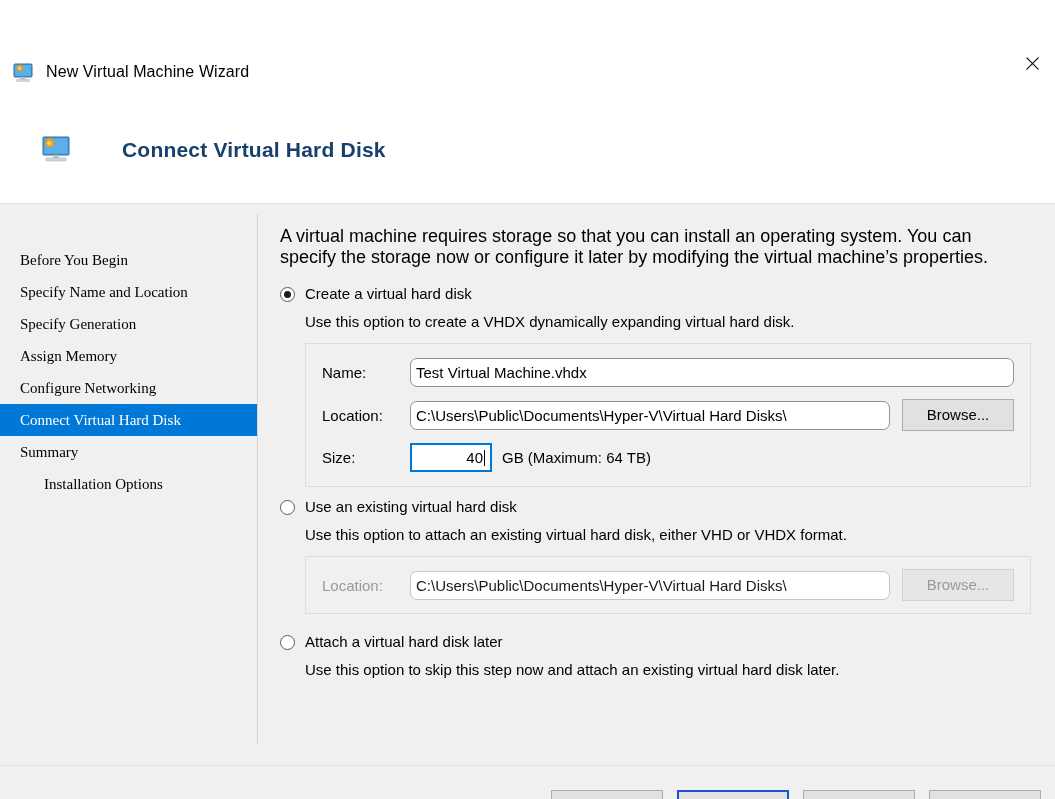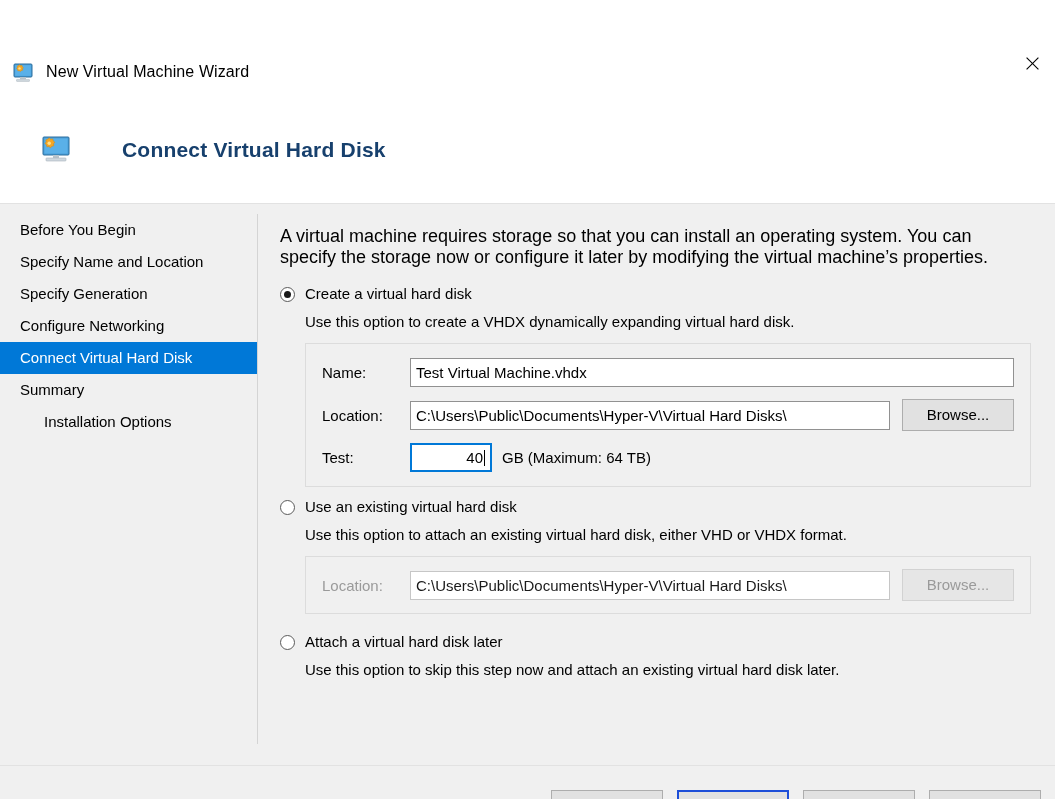--- a/index.html
+++ b/index.html
@@ -86,22 +86,23 @@
     flex: 1 1 auto;
     display: flex;
     background: #f0f0f0;
     position: relative;
     min-height: 0;
   }
 
   .sidebar {
     width: 258px;
     flex: 0 0 258px;
-    padding-top: 10px;
-    position: relative;
+    padding-top: 40px;
+    position: relative;
+    font-family: Liberation Serif, serif;
   }
   .sidebar::after {
     content: "";
     position: absolute;
     right: 0; top: 10px;
     width: 1px;
     height: 530px;
     background: #d4d4d4;
   }
   .nav-item {
@@ -200,21 +201,21 @@
     height: 29px;
     border: 1px solid #919191;
     background: #ffffff;
     font-family: "Liberation Sans", sans-serif;
     font-size: 15px;
     color: #000000;
     padding: 0 5px;
     line-height: 27px;
     outline: none;
   }
-  .textbox.wide  { flex: 1 1 auto; min-width: 0; }
+  .textbox.wide  { flex: 1 1 auto; min-width: 0; border-radius: 7px; }
   .textbox.disabled {
     border-color: #c6c6c6;
     background: #ffffff;
     color: #1a1a1a;
   }
   .textbox.focused {
     border: 2px solid #0078d7;
     line-height: 25px;
   }
 
@@ -329,20 +330,21 @@
     </div>
     <div class="header-title">Connect Virtual Hard Disk</div>
   </div>
 
   <div class="body-area">
 
     <div class="sidebar">
       <div class="nav-item">Before You Begin</div>
       <div class="nav-item">Specify Name and Location</div>
       <div class="nav-item">Specify Generation</div>
+      <div class="nav-item">Assign Memory</div>
       <div class="nav-item">Configure Networking</div>
       <div class="nav-item active">Connect Virtual Hard Disk</div>
       <div class="nav-item">Summary</div>
       <div class="nav-item indent">Installation Options</div>
     </div>
 
     <div class="content">
 
       <div class="intro">A virtual machine requires storage so that you can install an operating system. You can specify the storage now or configure it later by modifying the virtual machine’s properties.</div>
 
@@ -356,21 +358,21 @@
         <div class="field-row">
           <span class="field-label">Name:</span>
           <input class="textbox wide" type="text" value="Test Virtual Machine.vhdx" style="">
         </div>
         <div class="field-row">
           <span class="field-label">Location:</span>
           <input class="textbox wide" type="text" value="C:\Users\Public\Documents\Hyper-V\Virtual Hard Disks\" style="">
           <button class="btn browse">Browse...</button>
         </div>
         <div class="field-row">
-          <span class="field-label">Test:</span>
+          <span class="field-label">Size:</span>
           <span class="textbox size-box focused"><span>40</span><span class="size-caret"></span></span>
           <span class="size-suffix">GB (Maximum: 64 TB)</span>
         </div>
       </div>
 
       <div class="radio-row">
         <span class="radio"></span>
         <span class="radio-label">Use an existing virtual hard disk</span>
       </div>
       <div class="option-desc">Use this option to attach an existing virtual hard disk, either VHD or VHDX format.</div>

